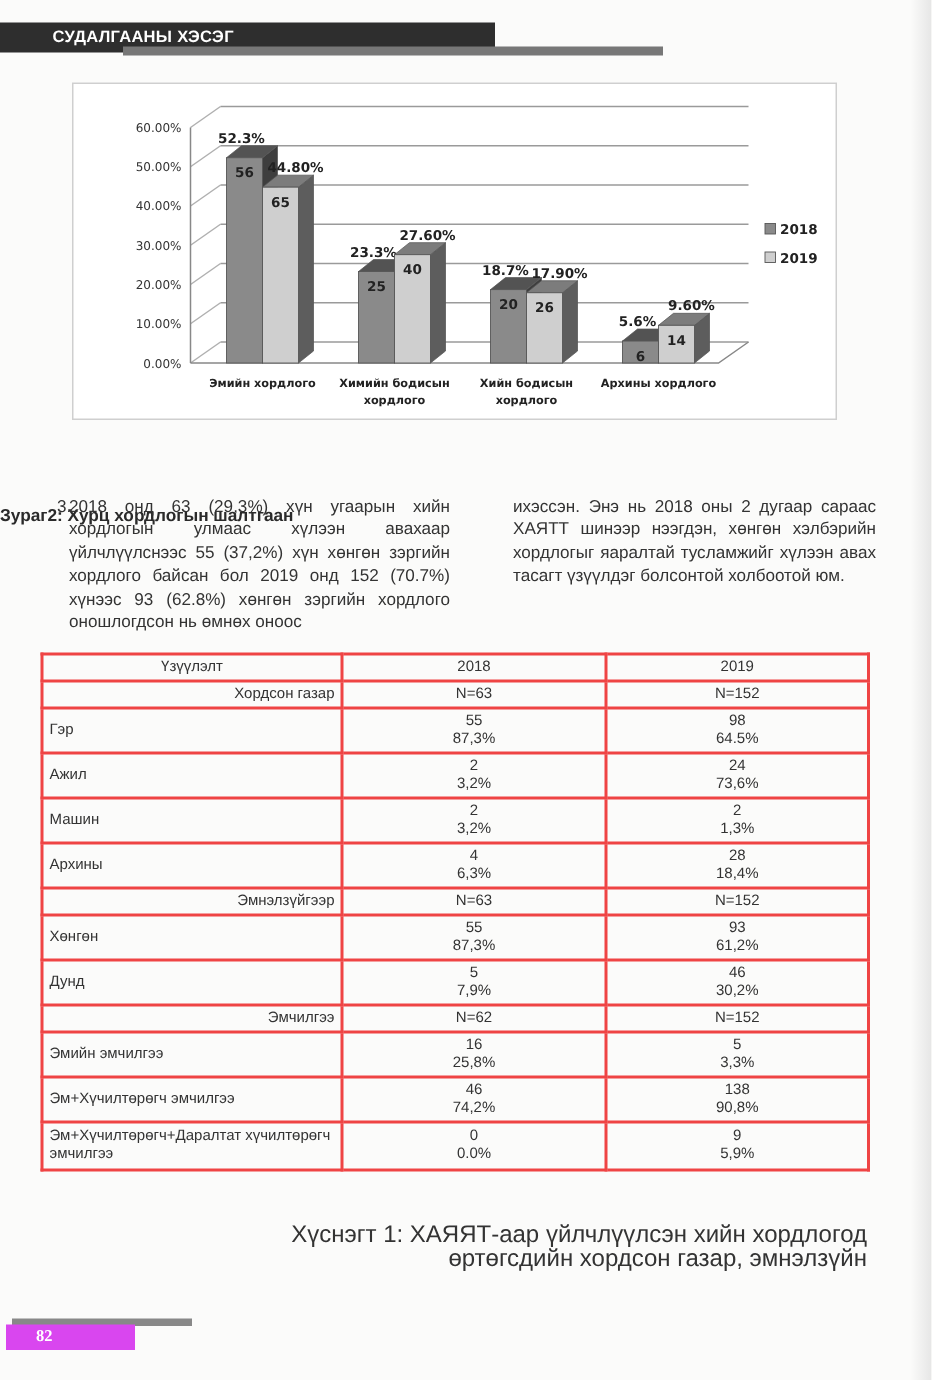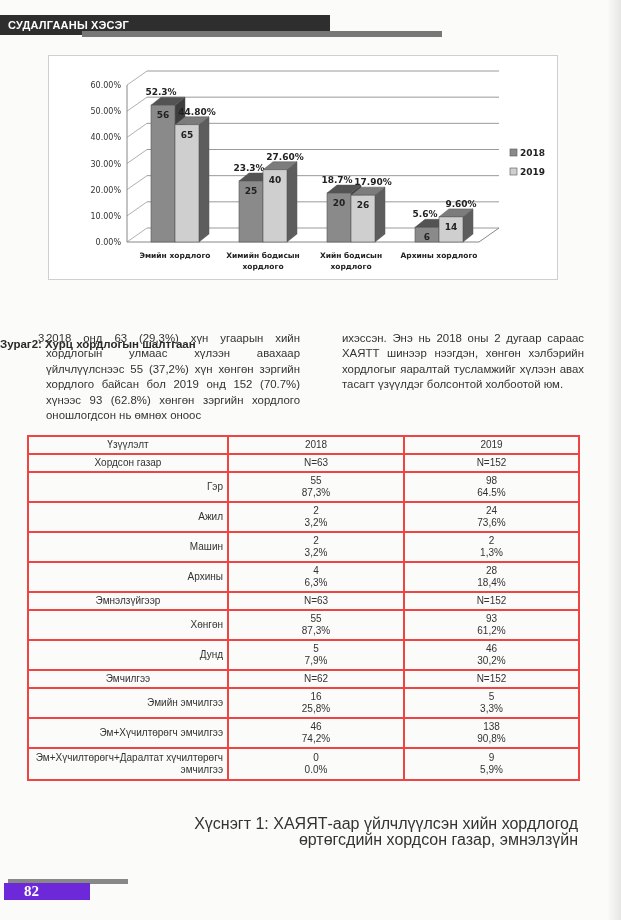--- a/index.html
+++ b/index.html
@@ -6,21 +6,21 @@
   body {
     width: 621px; height: 920px; position: relative; overflow: hidden;
     background: #fbfbfa;
     font-family: "DejaVu Sans", "Liberation Sans", sans-serif;
     color: #2a2a2a;
   }
   .header-bar {
     position: absolute; left: 0; top: 15px; width: 330px; height: 20px;
     background: #2e2e2e; color: #fff;
     font-family: "Liberation Sans", sans-serif; font-weight: bold;
-    font-size: 11px; line-height: 20px; padding-left: 8px; box-sizing: border-box;
+    font-size: 11px; line-height: 20px; padding-left: 35px; box-sizing: border-box;
     letter-spacing: 0.2px;
   }
   .header-stripe {
     position: absolute; left: 82px; top: 31px; width: 360px; height: 6px;
     background: #777;
   }
   .chart-box {
     position: absolute; left: 48px; top: 55px; width: 510px; height: 225px;
     border: 1px solid #cfcfcf; background: #fff; box-sizing: border-box;
   }
@@ -41,36 +41,36 @@
     position: absolute; left: 27px; top: 435px; width: 551px;
     border-collapse: collapse; font-family: "Liberation Sans", sans-serif;
     font-size: 10px; color: #333; table-layout: fixed;
   }
   .data-table td, .data-table th {
     border: 2px solid #ef4444; padding: 0 4px; font-weight: normal; line-height: 12px;
     vertical-align: middle;
   }
   .data-table th { height: 16px; text-align: center; }
   .data-table td.c { text-align: center; }
-  .data-table td.r { text-align: right; }
-  .data-table td.l { text-align: center; }
+  .data-table td.r { text-align: left; }
+  .data-table td.l { text-align: right; }
   .data-table tr.group td { height: 16px; }
   .data-table tr.sub td { height: 28px; }
   .data-table tr.sub.tall td { height: 30px; }
   .table-caption {
     position: absolute; left: 120px; top: 816px; width: 458px; text-align: right;
     font-family: "Liberation Sans", sans-serif; font-size: 16px; line-height: 16px; color: #333;
   }
   .footer-stripe {
     position: absolute; left: 8px; top: 879px; width: 120px; height: 5px; background: #888;
   }
   .footer-page {
     position: absolute; left: 4px; top: 883px; width: 86px; height: 17px;
-    background: #6d28d9; color: #fff; font-family: "Liberation Serif", serif; font-weight: bold;
-    font-size: 15px; line-height: 17px; padding-left: 20px; box-sizing: border-box;
+    background: #d946ef; color: #fff; font-family: "Liberation Serif", serif; font-weight: bold;
+    font-size: 11px; line-height: 17px; padding-left: 20px; box-sizing: border-box;
   }
   .right-shade {
     position: absolute; right: 0; top: 0; width: 14px; height: 920px;
     background: linear-gradient(to right, rgba(240,240,240,0), rgba(225,225,225,0.8));
   }
 </style>
 </head>
 <body>
 
 <div class="header-bar">

